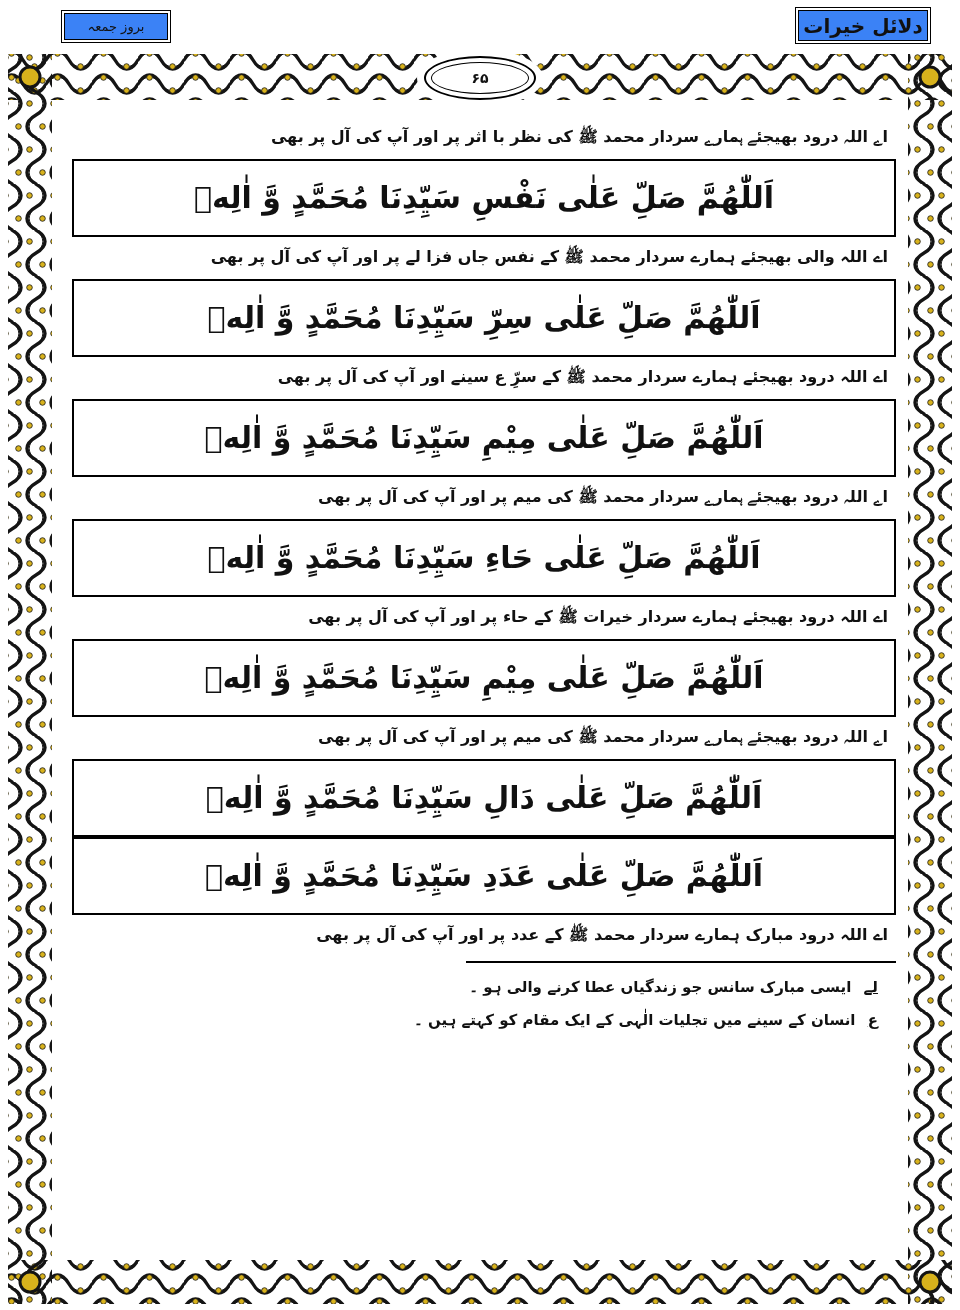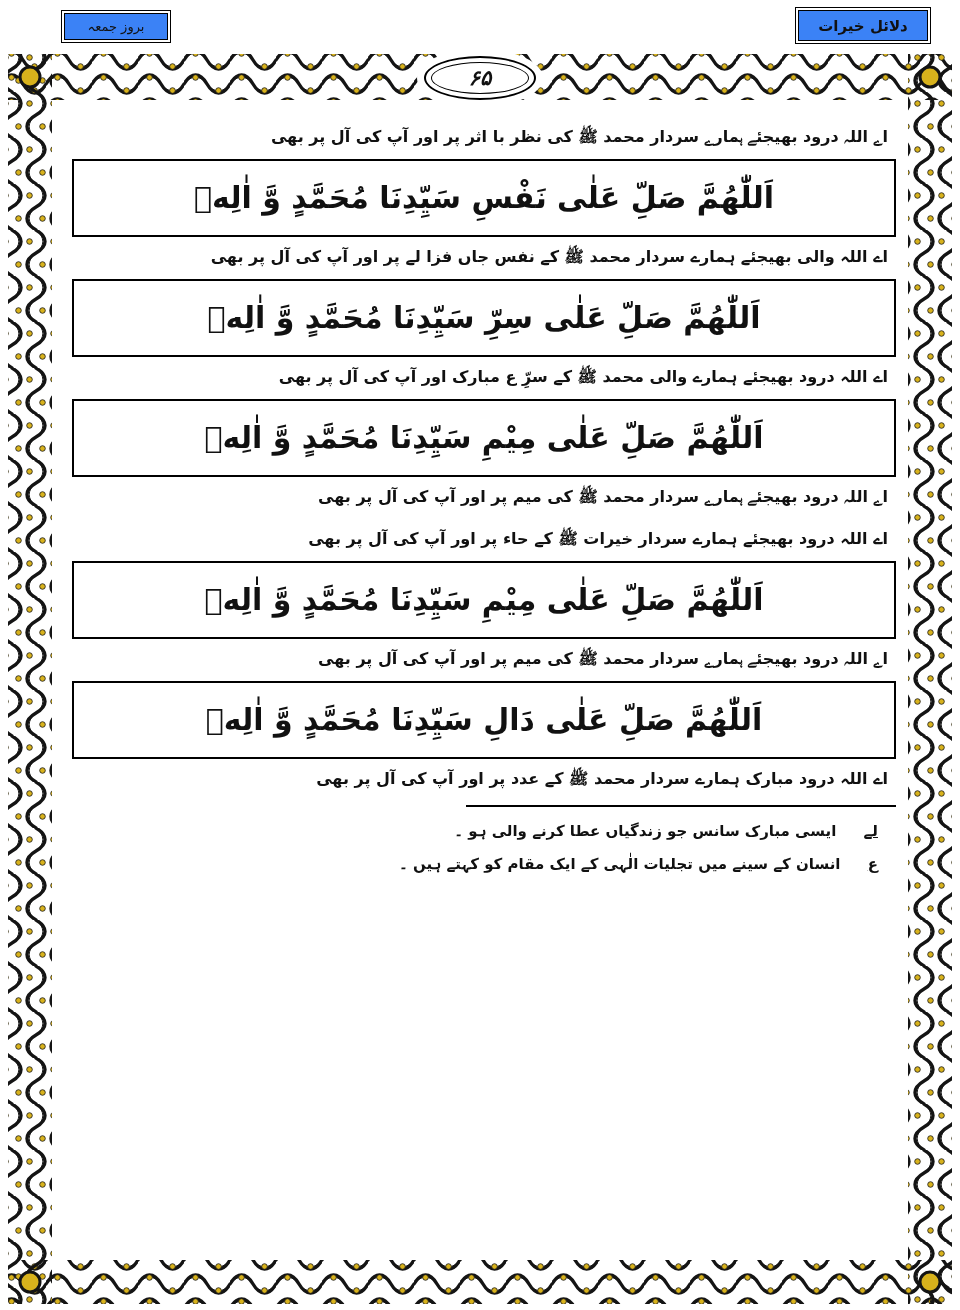--- a/index.html
+++ b/index.html
@@ -21,38 +21,38 @@
     position: absolute;
     z-index: 4;
     background: #3b82f6;
     border: 1px solid #000;
     outline: 1px solid #000;
     outline-offset: 2px;
     display: flex; align-items: center; justify-content: center;
     direction: rtl;
   }
   .day-box   { left: 64px;  top: 13px; width: 104px; height: 27px; font-size: 13px; }
-  .title-box { left: 798px; top: 10px; width: 130px; height: 31px; font-size: 15px; font-weight: bold; }
+  .title-box { left: 798px; top: 10px; width: 130px; height: 31px; font-size: 20px; font-weight: bold; }
 
   
   .cartouche {
     position: absolute; z-index: 3;
     left: 50%; top: 56px; transform: translateX(-50%);
     width: 112px; height: 44px;
     background: #fff;
     border: 2.5px solid #000;
     border-radius: 50%;
     box-shadow: 0 0 0 7px #ffffff;
     display: flex; align-items: center; justify-content: center;
   }
   .cartouche-inner {
     width: 98px; height: 32px;
     border: 1.4px solid #000; border-radius: 50%;
     display: flex; align-items: center; justify-content: center;
-    font-size: 21px; font-weight: bold; font-style: italic;
+    font-size: 14px; font-weight: bold;
   }
 
   
   .content {
     position: absolute; z-index: 2;
     left: 72px; top: 117px; width: 824px;
   }
   .prayer-box {
     border: 2px solid #000;
     height: 78px;
@@ -81,21 +81,21 @@
     border-top: 2px solid #000;
     margin: 4px 0 8px auto; 
   }
   .fn-line {
     direction: rtl;
     text-align: right;
     font-size: 15px; font-weight: bold;
     padding: 5px 18px 5px 0;
     line-height: 1.5;
   }
-  .fn-marker { margin-left: 22px; text-decoration: underline; }
+  .fn-marker { margin-left: 7px; text-decoration: underline; }
 </style>
 </head>
 <body>
 
 <svg class="frame-svg" width="960" height="1310" viewBox="0 0 960 1310" xmlns="http://www.w3.org/2000/svg" aria-hidden="true">
   <defs>
     <pattern id="scrollH" width="46" height="24" patternUnits="userSpaceOnUse">
       <path d="M0,12 C7,0 16,0 23,12 C30,24 39,24 46,12" fill="none" stroke="#141414" stroke-width="3.4" stroke-linecap="round"></path>
       <path d="M0,12 C7,3 16,3 23,12 C30,21 39,21 46,12" fill="none" stroke="#141414" stroke-width="1"></path>
       <circle cx="11.5" cy="5.5" r="2.8" fill="#d8b21c" stroke="#141414" stroke-width="0.8"></circle>
@@ -142,48 +142,54 @@
     <div class="prayer-box">
       <div class="arabic">اَللّٰهُمَّ صَلِّ عَلٰى نَفْسِ سَيِّدِنَا مُحَمَّدٍ وَّ اٰلِهٖ</div>
     </div>
     <div class="urdu-row">اے اللہ والی بھیجئے ہمارے سردار محمد ﷺ کے نفس جاں فزا لے پر اور آپ کی آل پر بھی</div>
   </div>
 
   <div>
     <div class="prayer-box">
       <div class="arabic">اَللّٰهُمَّ صَلِّ عَلٰى سِرِّ سَيِّدِنَا مُحَمَّدٍ وَّ اٰلِهٖ</div>
     </div>
-    <div class="urdu-row">اے اللہ درود بھیجئے ہمارے والی محمد ﷺ کے سرِّ ع مبارک اور آپ کی آل پر بھی</div>
+    <div class="urdu-row">اے اللہ درود بھیجئے ہمارے سردار محمد ﷺ کے سرِّ ع سینے اور آپ کی آل پر بھی</div>
   </div>
 
   <div>
     <div class="prayer-box">
       <div class="arabic">اَللّٰهُمَّ صَلِّ عَلٰى مِيْمِ سَيِّدِنَا مُحَمَّدٍ وَّ اٰلِهٖ</div>
     </div>
     <div class="urdu-row">اے اللہ درود بھیجئے ہمارے سردار محمد ﷺ کی میم پر اور آپ کی آل پر بھی</div>
   </div>
 
   <div>
+    <div class="prayer-box">
+      <div class="arabic">اَللّٰهُمَّ صَلِّ عَلٰى حَاءِ سَيِّدِنَا مُحَمَّدٍ وَّ اٰلِهٖ</div>
+    </div>
     <div class="urdu-row">اے اللہ درود بھیجئے ہمارے سردار خیرات ﷺ کے حاء پر اور آپ کی آل پر بھی</div>
   </div>
 
   <div>
     <div class="prayer-box">
       <div class="arabic">اَللّٰهُمَّ صَلِّ عَلٰى مِيْمِ سَيِّدِنَا مُحَمَّدٍ وَّ اٰلِهٖ</div>
     </div>
     <div class="urdu-row">اے اللہ درود بھیجئے ہمارے سردار محمد ﷺ کی میم پر اور آپ کی آل پر بھی</div>
   </div>
 
   <div>
     <div class="prayer-box">
       <div class="arabic">اَللّٰهُمَّ صَلِّ عَلٰى دَالِ سَيِّدِنَا مُحَمَّدٍ وَّ اٰلِهٖ</div>
     </div>
   </div>
 
   <div>
+    <div class="prayer-box">
+      <div class="arabic">اَللّٰهُمَّ صَلِّ عَلٰى عَدَدِ سَيِّدِنَا مُحَمَّدٍ وَّ اٰلِهٖ</div>
+    </div>
     <div class="urdu-row">اے اللہ درود مبارک ہمارے سردار محمد ﷺ کے عدد پر اور آپ کی آل پر بھی</div>
   </div>
 
   <div class="footnotes">
     <div class="fn-rule"></div>
     <div class="fn-line">
       <span class="fn-marker">لے</span>
       <span>ایسی مبارک سانس جو زندگیاں عطا کرنے والی ہو ۔</span>
     </div>
     <div class="fn-line">

